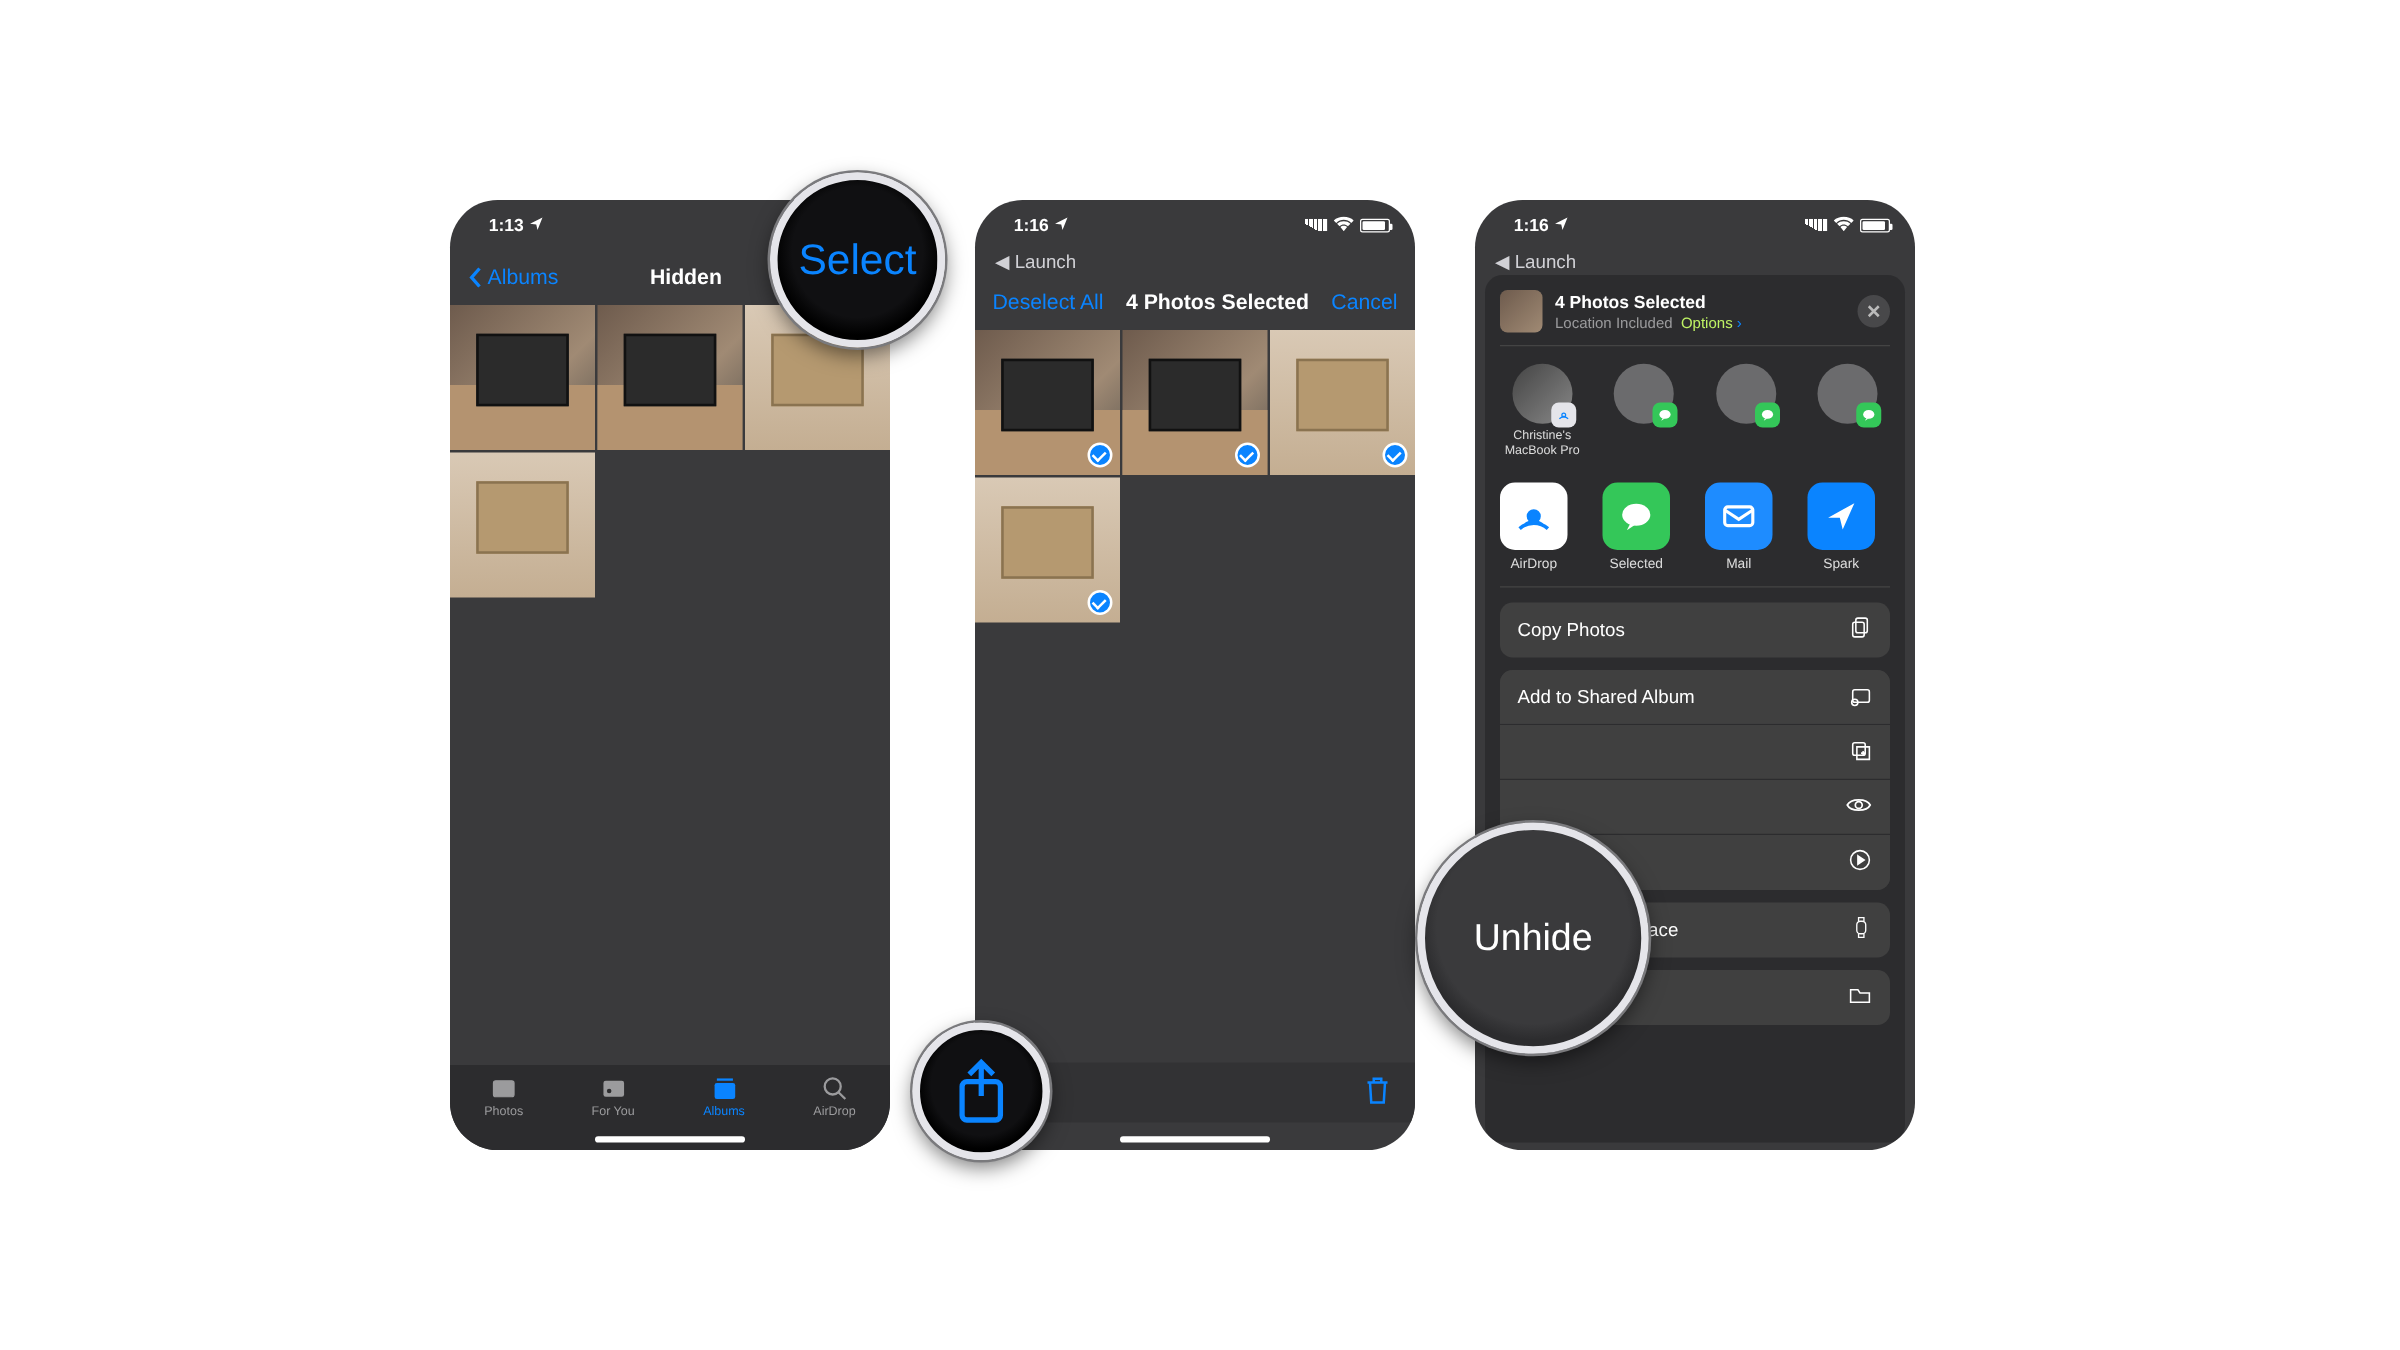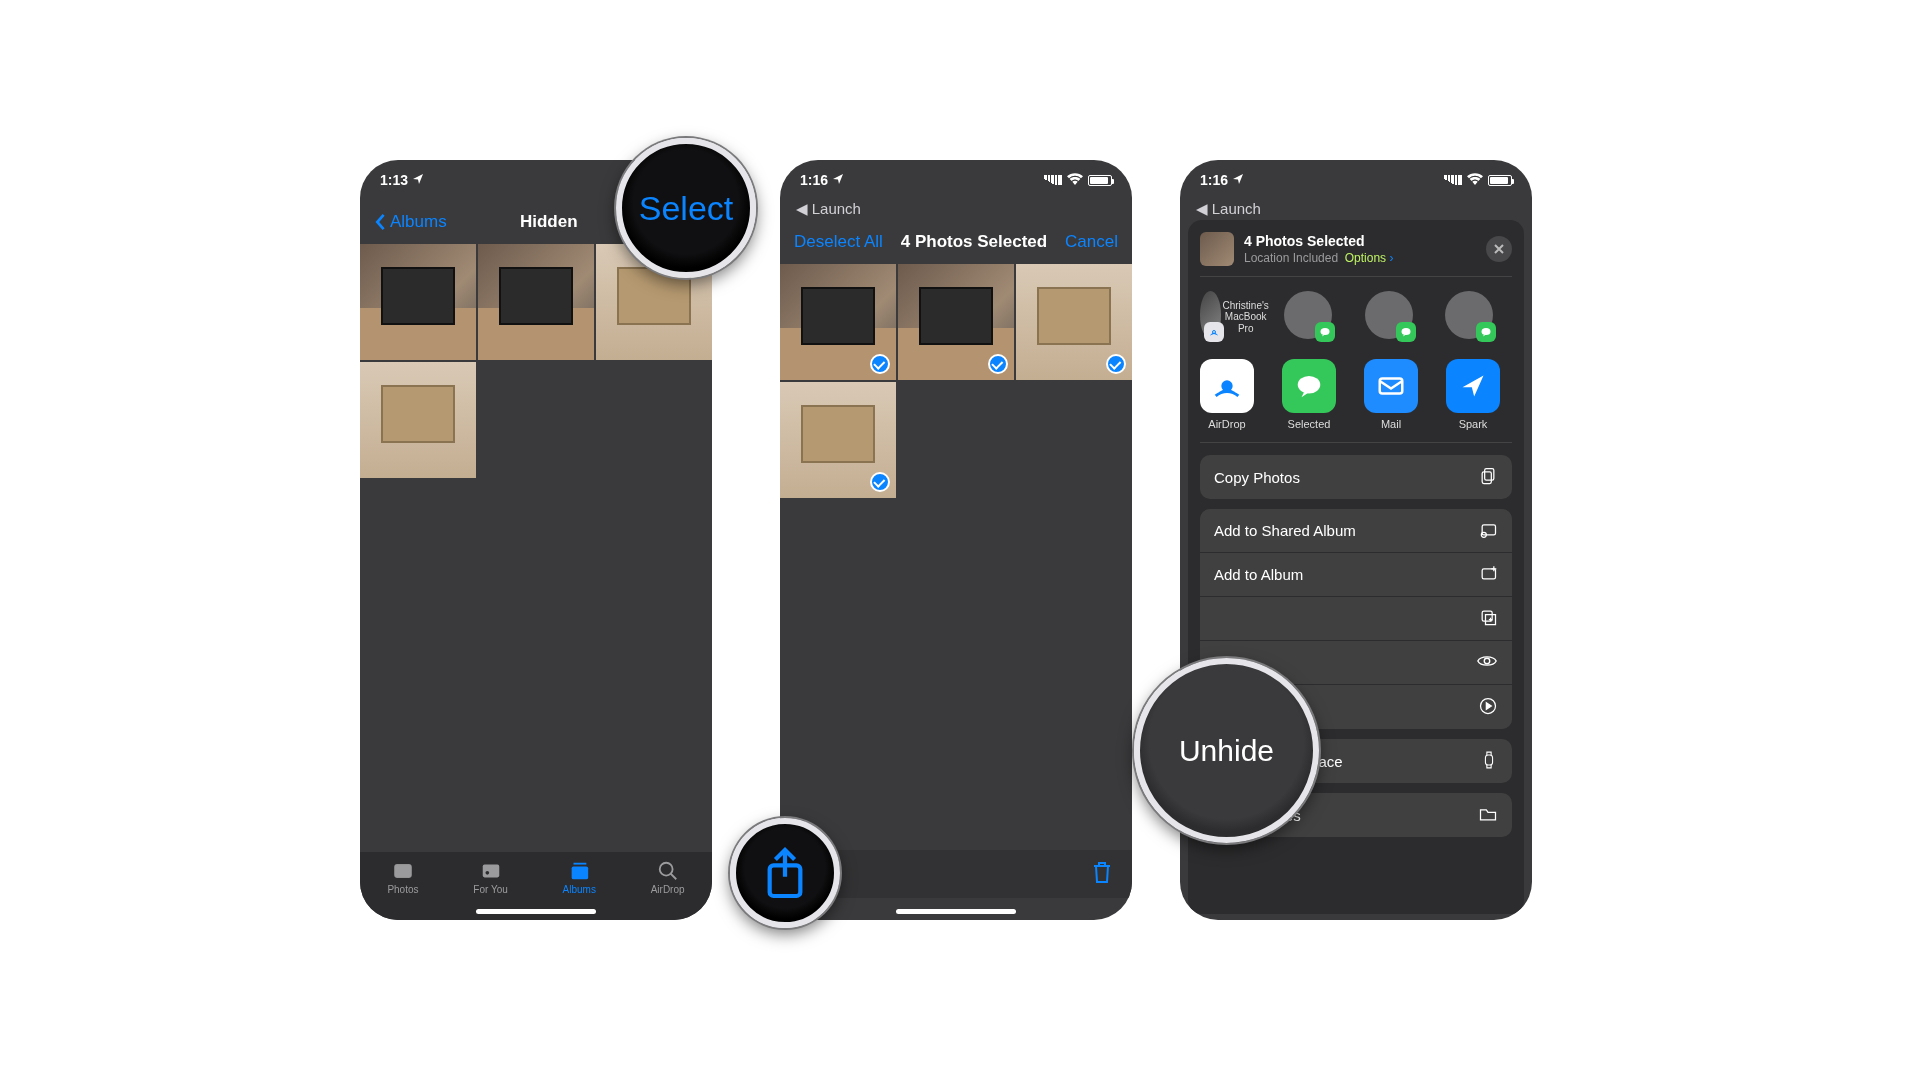--- a/index.html
+++ b/index.html
@@ -34,21 +34,21 @@
 
 .statusbar {
   height: 40px;
   display: flex;
   justify-content: space-between;
   align-items: center;
   padding: 0 20px;
   font-size: 14px;
   font-weight: 600;
 }
-.sb-left { display: flex; align-items: flex-start; gap: 4px; }
+.sb-left { display: flex; align-items: flex-start; gap: 4px; margin-left: 11px; }
 .sb-right { display: flex; gap: 5px; align-items: center; }
 .sb-signal, .sb-wifi, .sb-batt {
   display: inline-block;
 }
 .sb-signal { width: 18px; height: 10px; background:
   linear-gradient(to right, #fff 0 15%, transparent 15% 20%,
    #fff 20% 35%, transparent 35% 40%,
    #fff 40% 55%, transparent 55% 60%,
    #fff 60% 75%, transparent 75% 80%,
    #fff 80% 100%);
@@ -158,21 +158,21 @@
 .sheet-x {
   margin-left: auto; width: 26px; height: 26px;
   background: #48484a; border-radius: 50%;
   display: flex; align-items: center; justify-content: center; color: #bbb;
 }
 .sheet-title { font-size: 14px; font-weight: 600; }
 .sheet-sub { font-size: 12px; color: #9b9b9d; margin-top: 2px; }
 .sheet-sub .opt { color: #bef264; }
 
 .contacts { display: flex; gap: 14px; padding: 14px 0; overflow: hidden; }
-.contact { display: flex; flex-direction: row; align-items: center; width: 70px; }
+.contact { display: flex; flex-direction: column; align-items: center; width: 70px; }
 .avatar { width: 48px; height: 48px; border-radius: 50%; background: #6b6b6d; position: relative; }
 .avatar .badge {
   position: absolute; right: -3px; bottom: -3px;
   width: 20px; height: 20px; border-radius: 6px;
   display: flex; align-items: center; justify-content: center;
 }
 .badge.msg { background: #34c759; }
 .badge.air { background: #e5e5ea; }
 .cname { font-size: 10px; color: #ddd; text-align: center; margin-top: 4px; line-height: 1.15; }
 
@@ -500,27 +500,20 @@
               </svg>
           </span>
         </div>
 
         <div class="stack">
           <div class="action">
             <span>Add to Shared Album</span>
             <span><svg width="20" height="20" viewBox="0 0 24 24" fill="none" stroke="#fff" stroke-width="1.5">
                   <rect x="5" y="7" width="16" height="12" rx="2"></rect>
                   <circle cx="7" cy="19" r="3"></circle>
-                </svg></span>
-          </div>
-          <div class="action">
-            <span>Add to Album</span>
-            <span><svg width="20" height="20" viewBox="0 0 24 24" fill="none" stroke="#fff" stroke-width="1.5">
-                  <rect x="5" y="7" width="16" height="12" rx="2"></rect>
-                  <path d="M19 4 v6 M16 7 h6"></path>
                 </svg></span>
           </div>
           <div class="action">
             <span style="opacity:.0">Duplicate</span>
             <span><svg width="20" height="20" viewBox="0 0 24 24" fill="none" stroke="#fff" stroke-width="1.5">
                   <rect x="5" y="5" width="12" height="12" rx="2"></rect>
                   <path d="M9 9 h12 v12 h-12 z M15 13 v4 M13 15 h4"></path>
                 </svg></span>
           </div>
           <div class="action">

